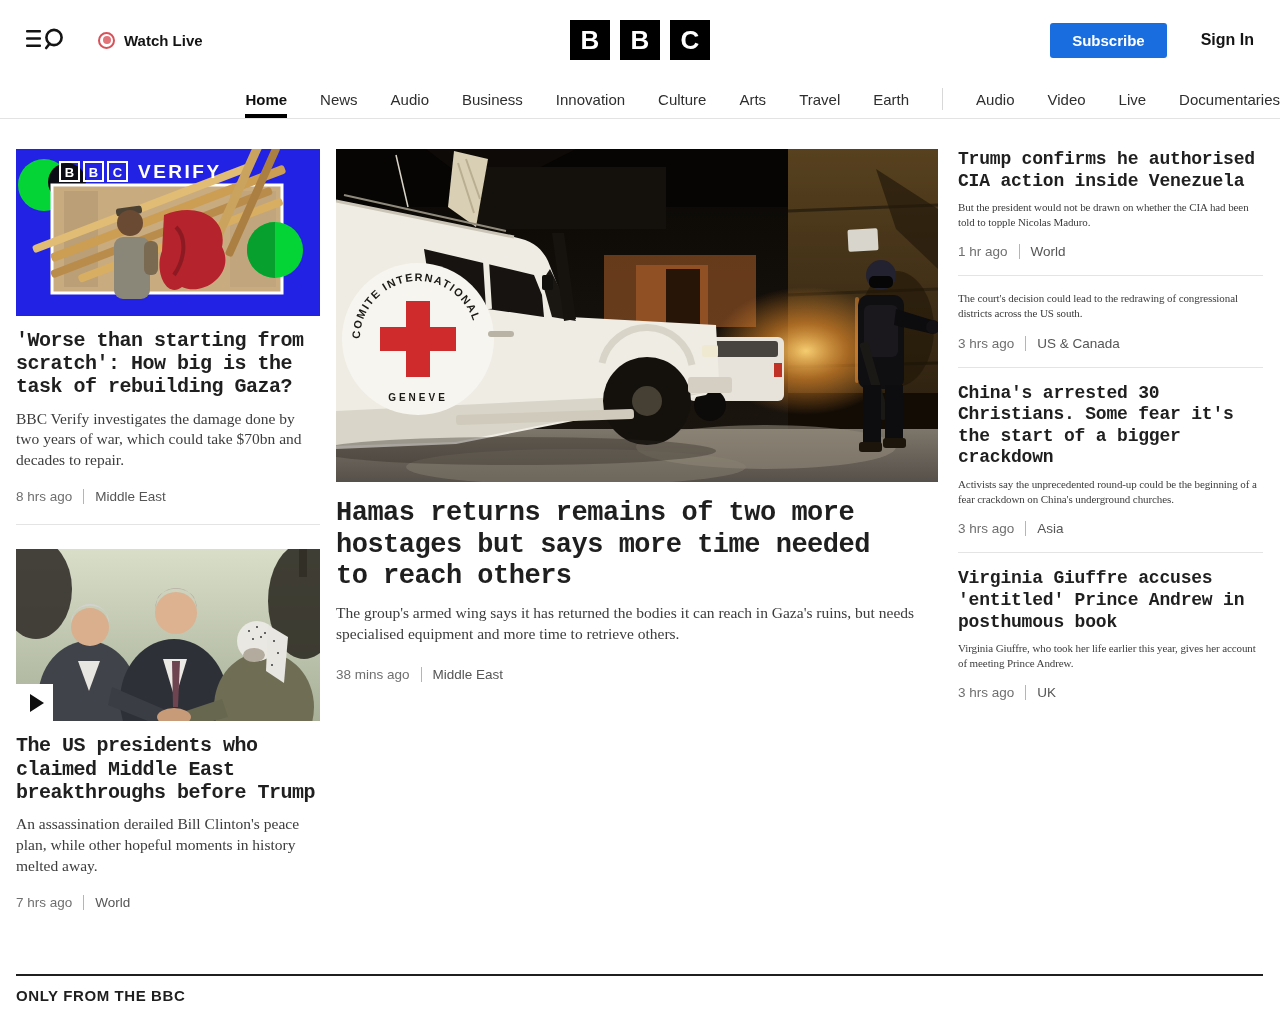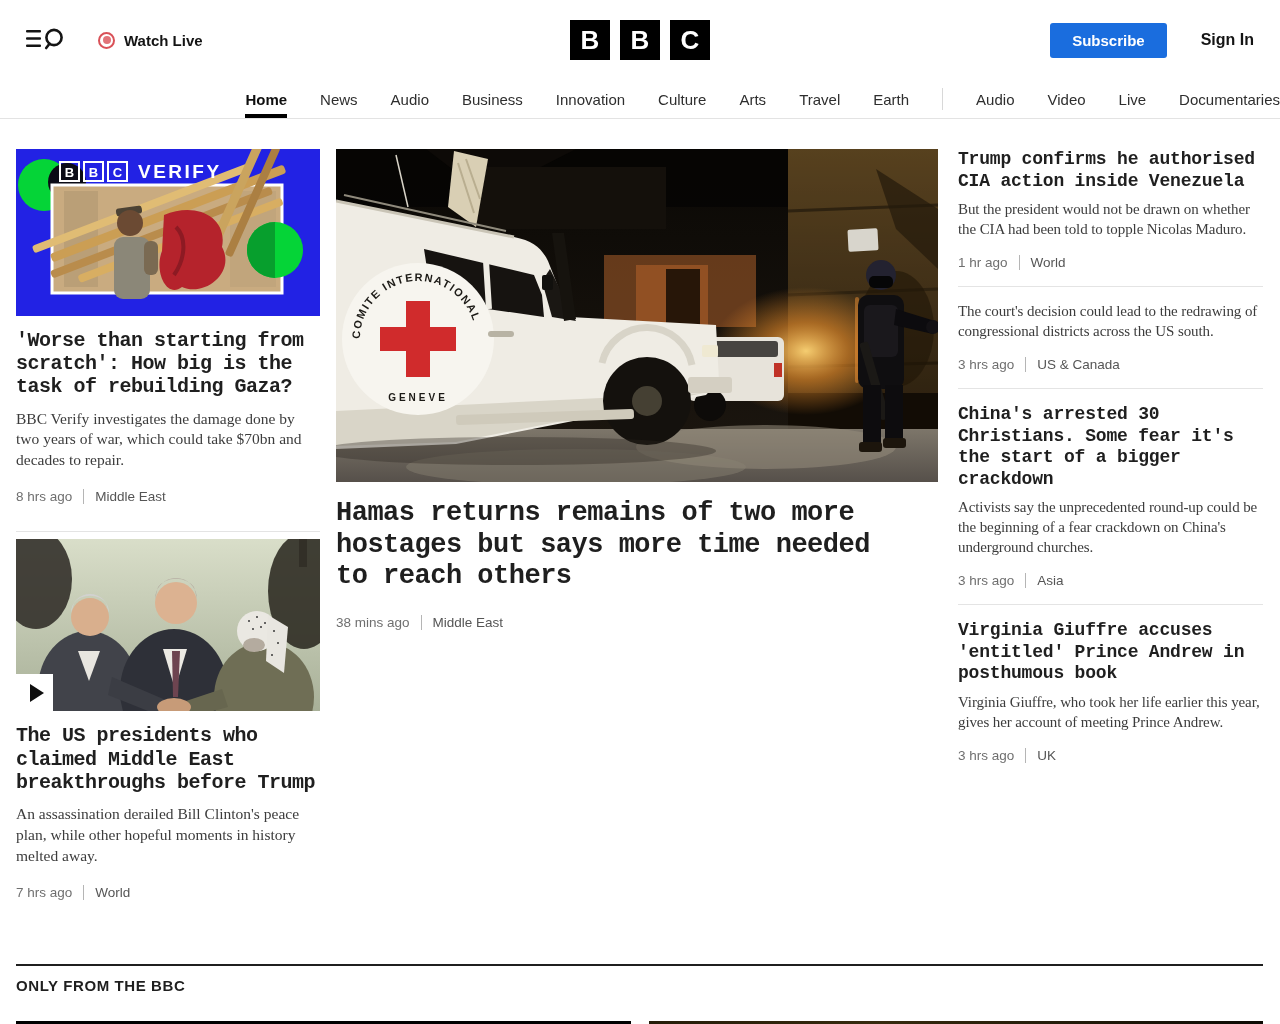--- a/index.html
+++ b/index.html
@@ -48,28 +48,28 @@
   .media{display:block;position:relative;overflow:hidden;line-height:0;}
   .media svg{display:block;}
 
   .headline{font-family:Liberation Mono, monospace;font-weight:700;
     color:var(--headline);margin:0;}
   .headline-md{font-size:20px;line-height:1.16;letter-spacing:-0.5px;margin-top:13px;}
   .headline-lg{font-size:27px;line-height:1.17;letter-spacing:-0.5px;margin-top:16px;max-width:565px;}
   .headline-sm{font-size:18px;line-height:1.2;letter-spacing:-0.2px;}
   .desc{font-family:"Liberation Serif","DejaVu Serif",serif;color:var(--body-text);margin:10px 0 0 0;}
   .desc-md{font-size:15.5px;line-height:1.35;}
-  .desc-sm{font-size:15px;line-height:1.33;letter-spacing:-0.1px;}
+  .desc-sm{font-size:11px;line-height:1.33;letter-spacing:-0.1px;}
   .meta{display:flex;align-items:center;margin-top:18px;font-size:13.5px;}
   .meta .time{color:var(--meta-text);}
   .meta-divider{width:1px;height:15px;background:#b5b5b5;margin:0 11px;display:inline-block;}
   .meta .category{color:#555;}
 
   .left-card{padding-bottom:15px;}
-  .left-card + .left-card{border-top:1px solid var(--divider);padding-top:7px;margin-top:12px;}
+  .left-card + .left-card{border-top:1px solid var(--divider);padding-top:24px;margin-top:5px;}
   .play-badge{position:absolute;left:0;bottom:0;width:37px;height:37px;background:#fff;
     display:flex;align-items:center;justify-content:center;}
   .play-tri{width:0;height:0;border-left:14px solid #0f0f0f;border-top:9px solid transparent;
     border-bottom:9px solid transparent;margin-left:4px;}
 
   .right-story{padding-bottom:16px;margin-bottom:15px;border-bottom:1px solid var(--divider);}
   .right-story:last-child{border-bottom:none;margin-bottom:0;}
   .right-story .meta{margin-top:15px;}
   .right-story .desc{margin-top:8px;}
 
@@ -355,20 +355,21 @@
             <circle cx="311" cy="252" r="44" fill="#14110d"></circle>
             <circle cx="311" cy="252" r="15" fill="#454033"></circle>
             <rect x="120" y="263" width="178" height="10" rx="3" fill="#cfcabb" transform="rotate(-2 209 268)"></rect>
             <rect x="366" y="196" width="16" height="12" rx="2" fill="#efe9d2"></rect>
             <rect x="352" y="228" width="44" height="16" rx="3" fill="#d4cfc2"></rect>
             <ellipse cx="180" cy="302" rx="200" ry="14" fill="#2a2620" opacity="0.35"></ellipse>
           </g>
         </svg>
       </a>
       <h3 class="headline headline-lg" data-interactable="true">Hamas returns remains of two more hostages but says more time needed to reach others</h3>
+      <p class="desc desc-md" style="max-width:602px" data-interactable="false">The group's armed wing says it has returned the bodies it can reach in Gaza's ruins, but needs specialised equipment and more time to retrieve others.</p>
       <div class="meta" style="margin-top:22px" data-interactable="false">
         <span class="time" data-interactable="false">38 mins ago</span>
         <span class="meta-divider" data-interactable="false"></span>
         <span class="category" data-interactable="true">Middle East</span>
       </div>
     </article>
   </div>
 
   <div class="col-right" data-interactable="false">
 

